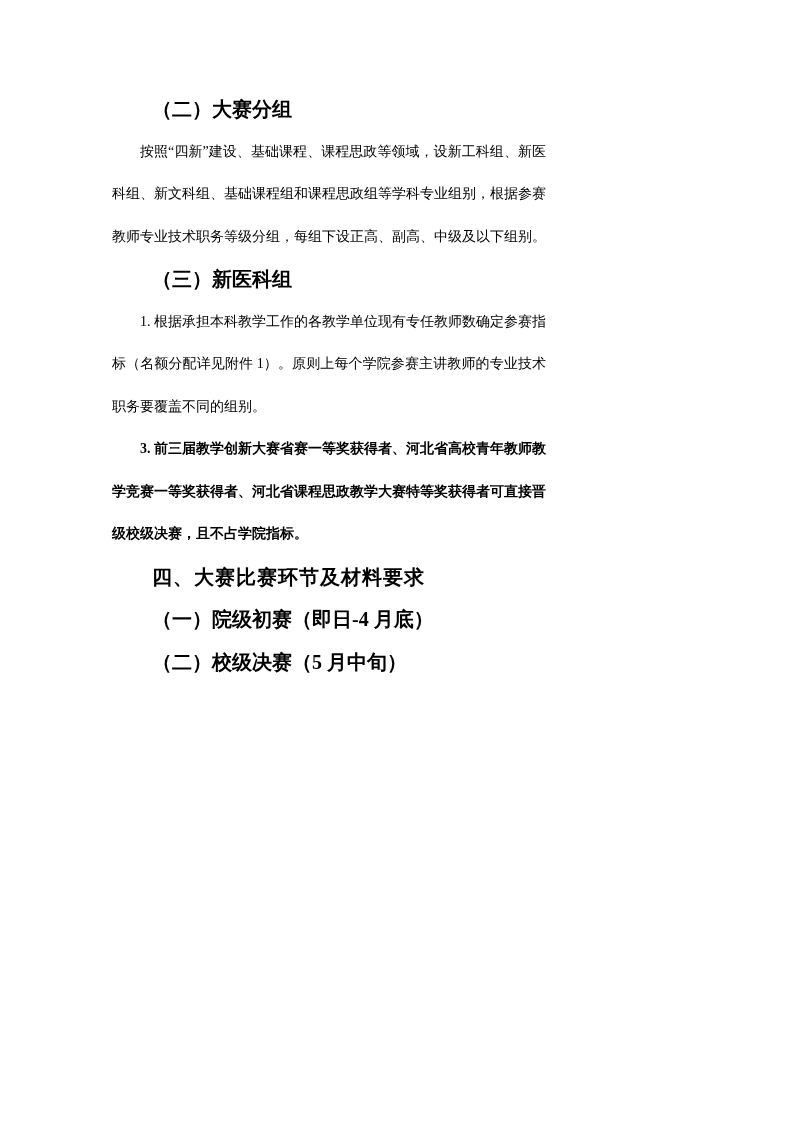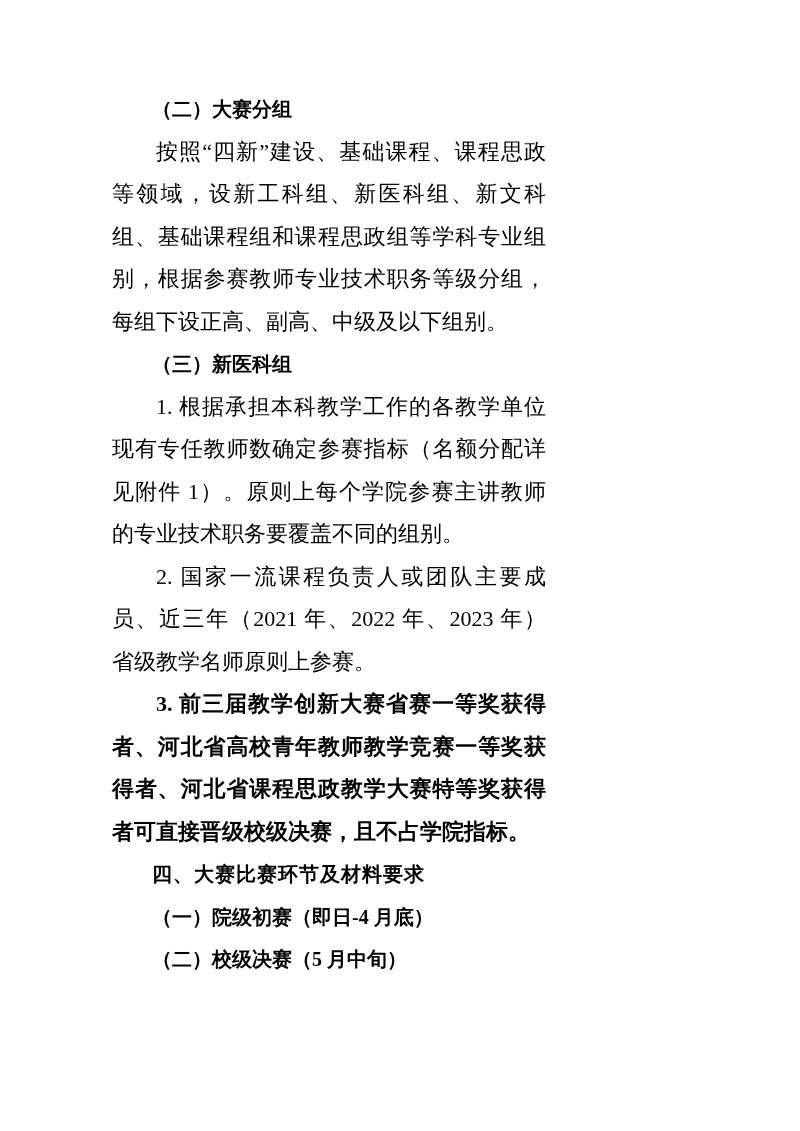--- a/index.html
+++ b/index.html
@@ -13,21 +13,21 @@
     height: 1131px;
     background: #ffffff;
     overflow: hidden;
     box-sizing: border-box;
     padding: 88px 118px 0 112px;
     color: #000000;
   }
   .page p {
     margin: 0;
     padding: 0;
-    font-size: 22px;
+    font-size: 14px;
     line-height: 42.5px;
     color: #000000;
     text-indent: 2em;
     text-align: justify;
     word-break: break-all;
     font-family: "Liberation Serif", "DejaVu Serif", serif;
   }
   
   .page p.h-kai {
     font-weight: 700;
@@ -54,21 +54,20 @@
 
 <div class="page">
   <p class="h-kai">（二）大赛分组</p>
 
   <p class="body">按照“四新”建设、基础课程、课程思政等领域，设新工科组、新医科组、新文科组、基础课程组和课程思政组等学科专业组别，根据参赛教师专业技术职务等级分组，每组下设正高、副高、中级及以下组别。</p>
 
   <p class="h-kai">（三）新医科组</p>
 
   <p class="body">1. 根据承担本科教学工作的各教学单位现有专任教师数确定参赛指标（名额分配详见附件 1）。原则上每个学院参赛主讲教师的专业技术职务要覆盖不同的组别。</p>
 
-  <p class="body">2. 国家一流课程负责人或团队主要成员、近三年（2021 年、2022 年、2023 年）省级教学名师原则上参赛。</p>
 
   <p class="body body-bold">3. 前三届教学创新大赛省赛一等奖获得者、河北省高校青年教师教学竞赛一等奖获得者、河北省课程思政教学大赛特等奖获得者可直接晋级校级决赛，且不占学院指标。</p>
 
   <p class="h-hei">四、大赛比赛环节及材料要求</p>
 
   <p class="h-kai">（一）院级初赛（即日-4 月底）</p>
 
 
   <p class="h-kai">（二）校级决赛（5 月中旬）</p>
 </div>

